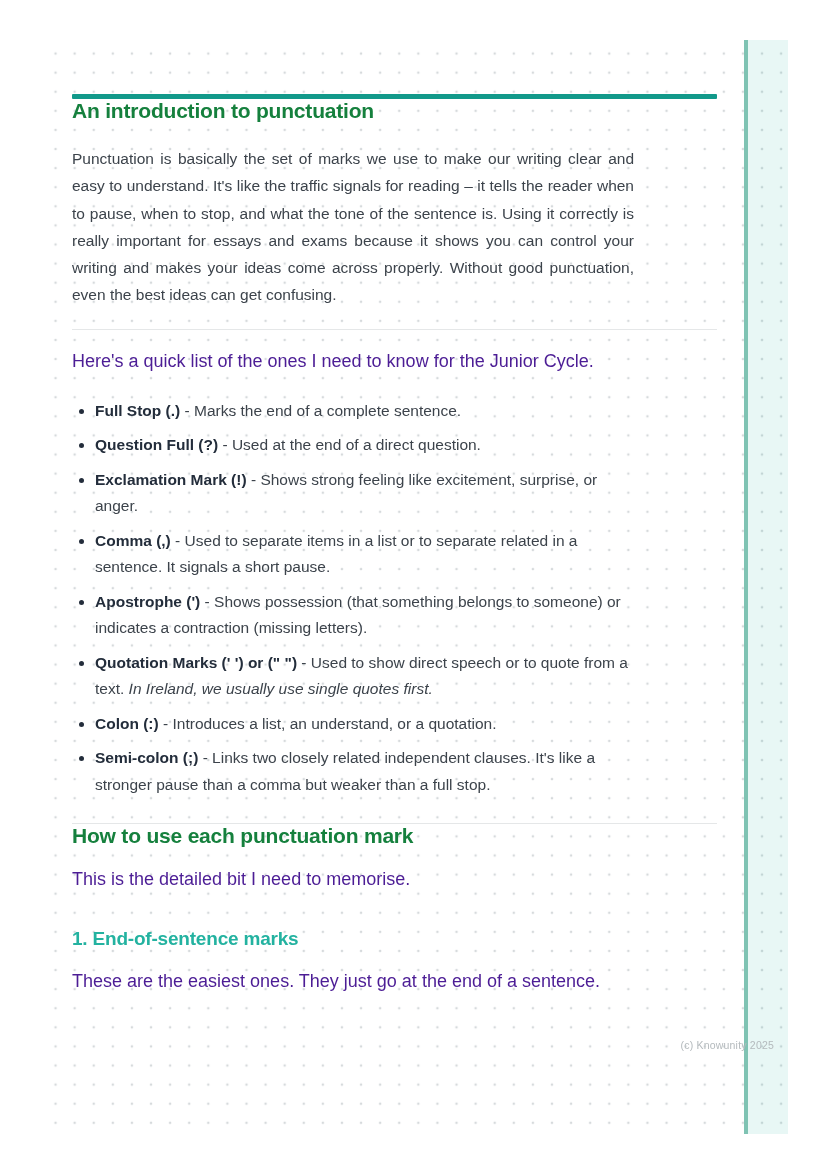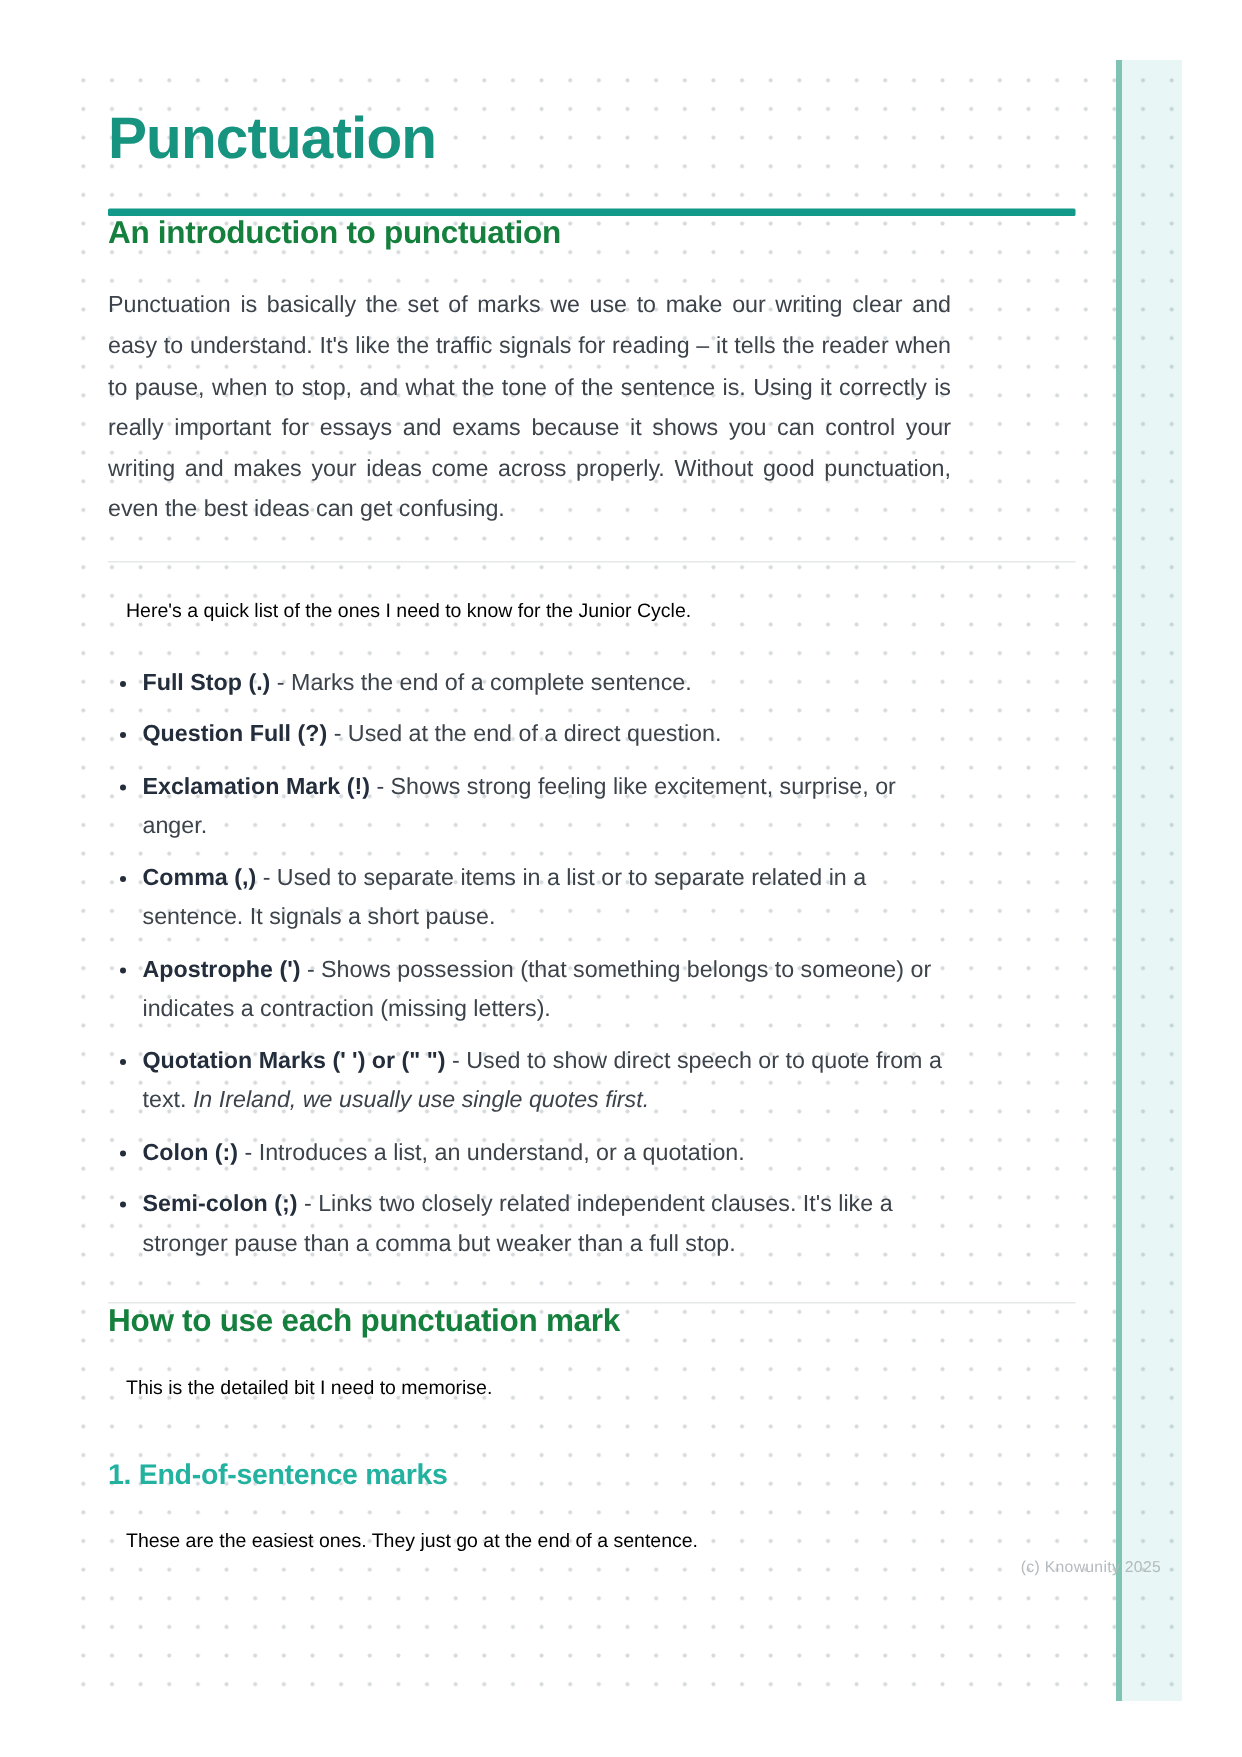--- a/index.html
+++ b/index.html
@@ -86,25 +86,25 @@
   p.body-text {
     margin: 22px 0 0 0;
     width: 562px;
     font-size: 15.5px;
     line-height: 27.3px;
     text-align: justify;
     color: #3c434b;
   }
 
   p.lead-text {
-    margin: 21px 0 0 12px;
+    margin: 21px 0 0 0;
     width: 562px;
-    font-size: 13px;
+    font-size: 18px;
     line-height: 21px;
-    color: #000000;
+    color: #4c1d95;
   }
   .lead-final { margin-top: 17px; }
   .lead-memorise { margin-top: 23px; }
 
   hr.divider {
     border: none;
     border-top: 1px solid #e5e7e8;
     margin: 20px 0 0 0;
     width: 100%;
   }
@@ -136,21 +136,20 @@
   }
 </style>
 </head>
 <body>
 
 <div class="dot-grid"></div>
 <div class="side-strip"></div>
 
 <div class="content">
 
-  <h1 class="page-title">Punctuation</h1>
   <div class="title-rule"></div>
 
   <h2 class="section-heading h2-intro">An introduction to punctuation</h2>
   <p class="body-text">Punctuation is basically the set of marks we use to make our writing clear and easy to understand. It's like the traffic signals for reading – it tells the reader when to pause, when to stop, and what the tone of the sentence is. Using it correctly is really important for essays and exams because it shows you can control your writing and makes your ideas come across properly. Without good punctuation, even the best ideas can get confusing.</p>
 
   <hr class="divider">
 
   <p class="lead-text">Here's a quick list of the ones I need to know for the Junior Cycle.</p>
 
   <ul class="marks-list">

